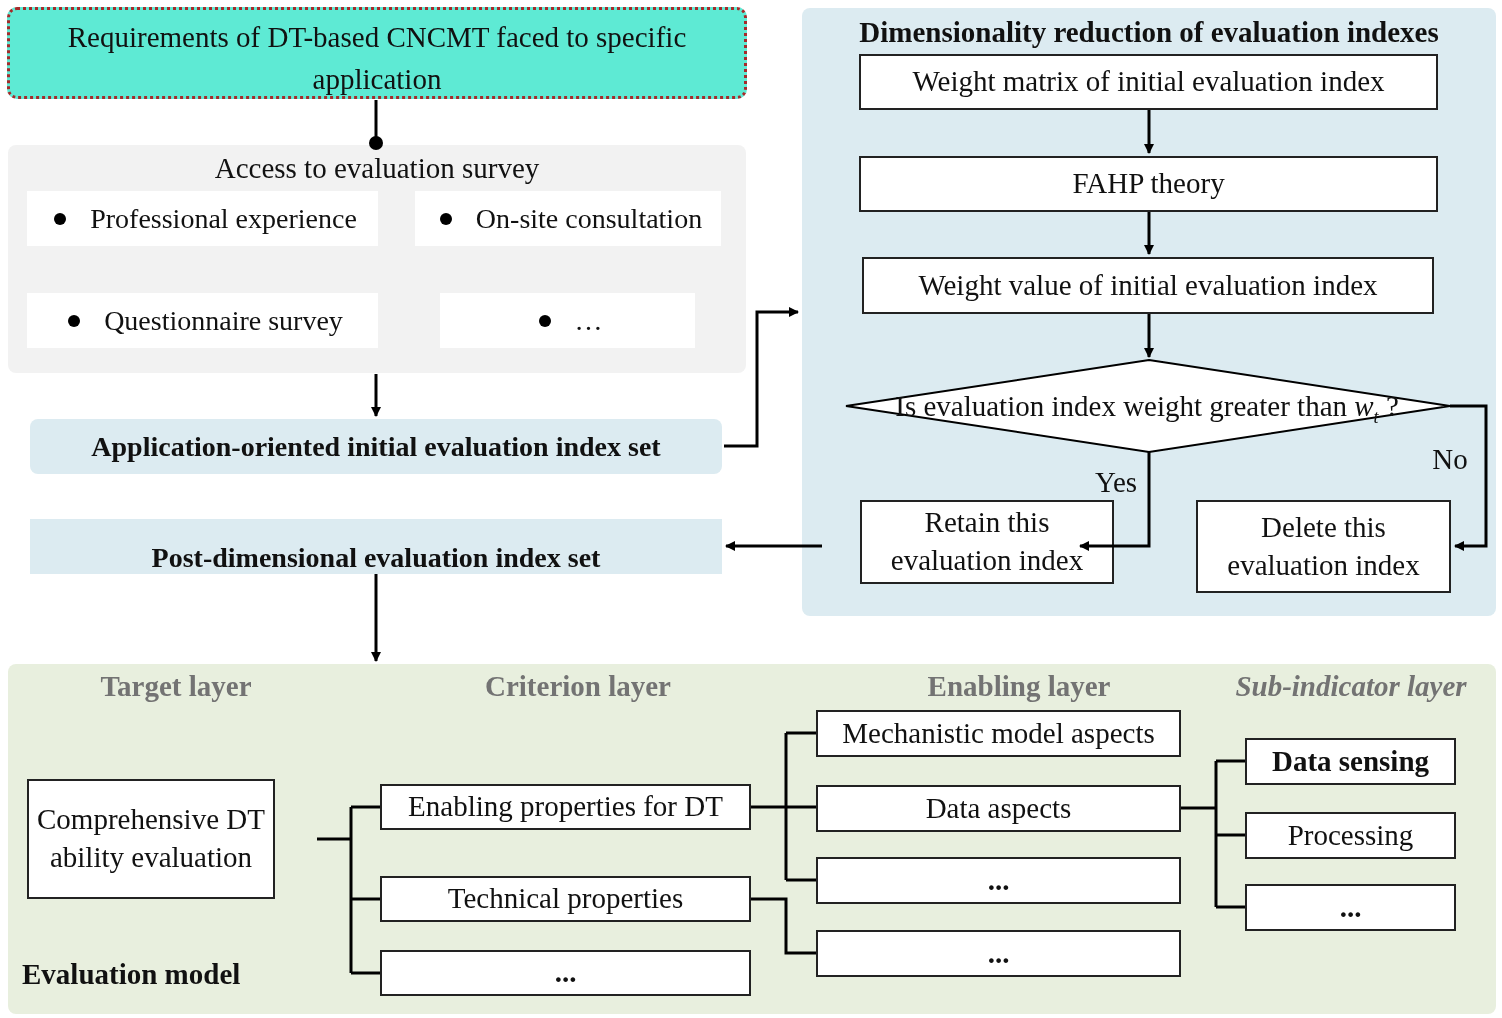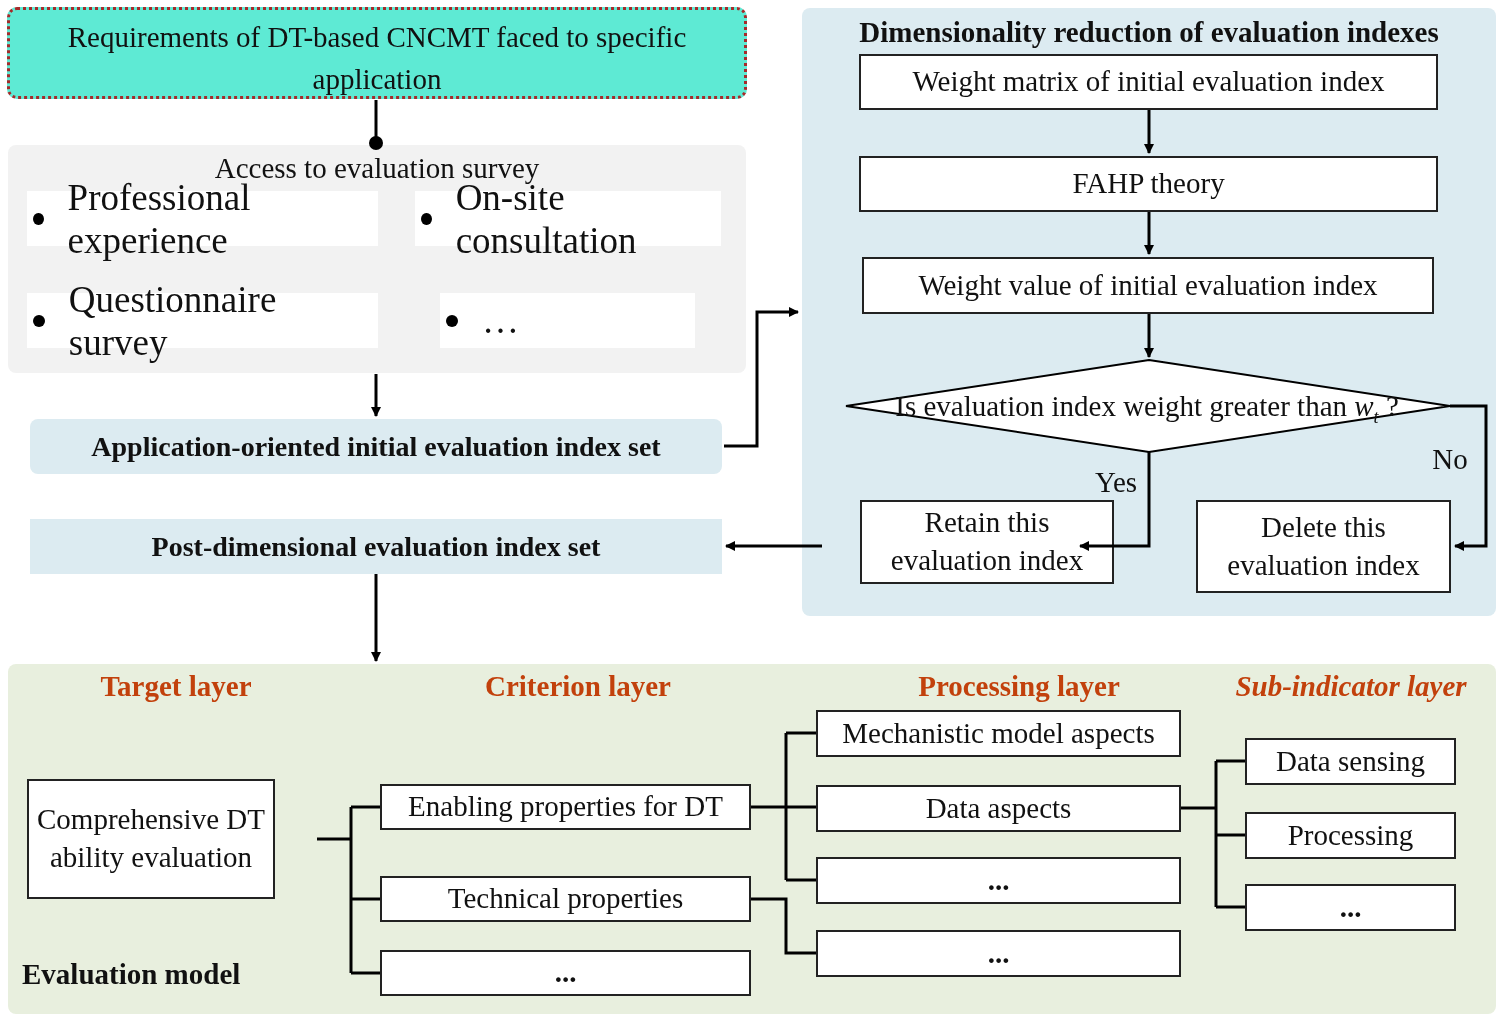--- a/index.html
+++ b/index.html
@@ -7,25 +7,25 @@
          font-family: "Liberation Serif", serif; color: #111; }
   .abs { position: absolute; box-sizing: border-box; }
   .panel-gray { background: #f2f2f2; border-radius: 8px; }
   .panel-blue { background: #dcebf1; border-radius: 8px; }
   .panel-green { background: #e8efde; border-radius: 8px; }
   .band-blue { background: #dcebf1; }
   .box { background: #fff; border: 2px solid #222; display: flex; align-items: center;
          justify-content: center; text-align: center; font-size: 29px; line-height: 1.3; }
   .req { border: 3px dotted #a52a2a; border-radius: 10px; font-size: 29px; text-align: center;
          line-height: 42px; padding-top: 6px; background: #5eead4; }
-  .chip { background: #fff; font-size: 37px; display: flex; align-items: center; }
+  .chip { background: #fff; font-size: 28px; display: flex; align-items: center; justify-content: center; }
   .chip .dot { display: inline-block; width: 12px; height: 12px; border-radius: 50%;
                background: #000; margin: 0 24px 0 6px; }
   .title-bold { font-weight: bold; font-size: 28px; text-align: center; }
-  .layer-hdr { color: #c2410c; font-weight: bold; font-size: 29px; text-align: center; }
+  .layer-hdr { color: #737373; font-weight: bold; font-size: 29px; text-align: center; }
   .center-text { text-align: center; font-size: 29px; }
   svg.lines { position: absolute; left: 0; top: 0; width: 1502px; height: 1018px; pointer-events: none; }
 </style>
 </head>
 <body>
 
 <div class="abs panel-gray" style="left:8px;top:145px;width:738px;height:228px;"></div>
 <div class="abs panel-blue" style="left:802px;top:8px;width:694px;height:608px;"></div>
 <div class="abs panel-green" style="left:8px;top:664px;width:1488px;height:350px;"></div>
 
@@ -48,21 +48,21 @@
 </div>
 <div class="abs chip" style="left:440px;top:293px;width:255px;height:55px;">
   <span class="dot"></span>
   <span>…</span>
 </div>
 
 <div class="abs band-blue" style="left:30px;top:419px;width:692px;height:55px;border-radius:8px;display:flex;align-items:center;justify-content:center;">
   <span class="title-bold">Application-oriented initial evaluation index set</span>
 </div>
 
-<div class="abs band-blue" style="left:30px;top:519px;width:692px;height:55px;display:flex;align-items:center;justify-content:center;">
+<div class="abs band-blue" style="left:30px;top:519px;width:692px;height:55px;display:flex;align-items:flex-end;justify-content:center;">
   <span class="title-bold">Post-dimensional evaluation index set</span>
 </div>
 
 <div class="abs title-bold" style="left:802px;top:16px;width:694px;font-size:29px;">Dimensionality reduction of evaluation indexes</div>
 <div class="abs box" style="left:859px;top:54px;width:579px;height:56px;">
   <span>Weight matrix of initial evaluation index</span>
 </div>
 <div class="abs box" style="left:859px;top:156px;width:579px;height:56px;">
   <span>FAHP theory</span>
 </div>
@@ -80,21 +80,21 @@
 
 <div class="abs box" style="left:860px;top:500px;width:254px;height:84px;">
   <span>Retain this evaluation index</span>
 </div>
 <div class="abs box" style="left:1196px;top:500px;width:255px;height:93px;">
   <span>Delete this evaluation index</span>
 </div>
 
 <div class="abs layer-hdr" style="left:60px;top:670px;width:232px;">Target layer</div>
 <div class="abs layer-hdr" style="left:440px;top:670px;width:276px;">Criterion layer</div>
-<div class="abs layer-hdr" style="left:880px;top:670px;width:278px;">Processing layer</div>
+<div class="abs layer-hdr" style="left:880px;top:670px;width:278px;">Enabling layer</div>
 <div class="abs layer-hdr" style="left:1206px;top:670px;width:290px;font-style:italic;">Sub-indicator layer</div>
 
 <div class="abs box" style="left:27px;top:779px;width:248px;height:120px;">
   <span>Comprehensive DT ability evaluation</span>
 </div>
 
 <div class="abs box" style="left:380px;top:784px;width:371px;height:46px;">
   <span>Enabling properties for DT</span>
 </div>
 <div class="abs box" style="left:380px;top:876px;width:371px;height:46px;">
@@ -110,21 +110,21 @@
 <div class="abs box" style="left:816px;top:785px;width:365px;height:47px;">
   <span>Data aspects</span>
 </div>
 <div class="abs box" style="left:816px;top:857px;width:365px;height:47px;">
   <span style="font-weight:bold;">...</span>
 </div>
 <div class="abs box" style="left:816px;top:930px;width:365px;height:47px;">
   <span style="font-weight:bold;">...</span>
 </div>
 
-<div class="abs box" style="left:1245px;top:738px;width:211px;height:47px;">
+<div class="abs box" style="left:1245px;top:738px;width:211px;height:47px;font-weight:bold;">
   <span>Data sensing</span>
 </div>
 <div class="abs box" style="left:1245px;top:812px;width:211px;height:47px;">
   <span>Processing</span>
 </div>
 <div class="abs box" style="left:1245px;top:884px;width:211px;height:47px;">
   <span style="font-weight:bold;">...</span>
 </div>
 
 <div class="abs" style="left:22px;top:958px;font-weight:bold;font-size:29px;">Evaluation model</div>

